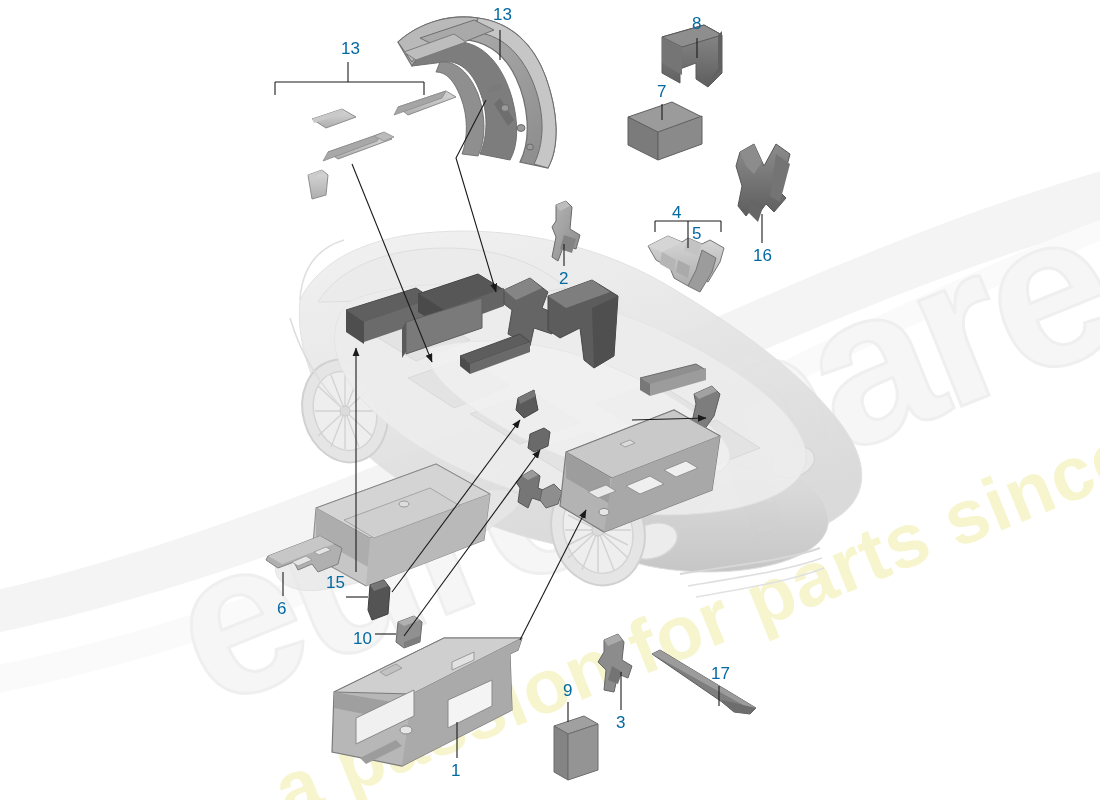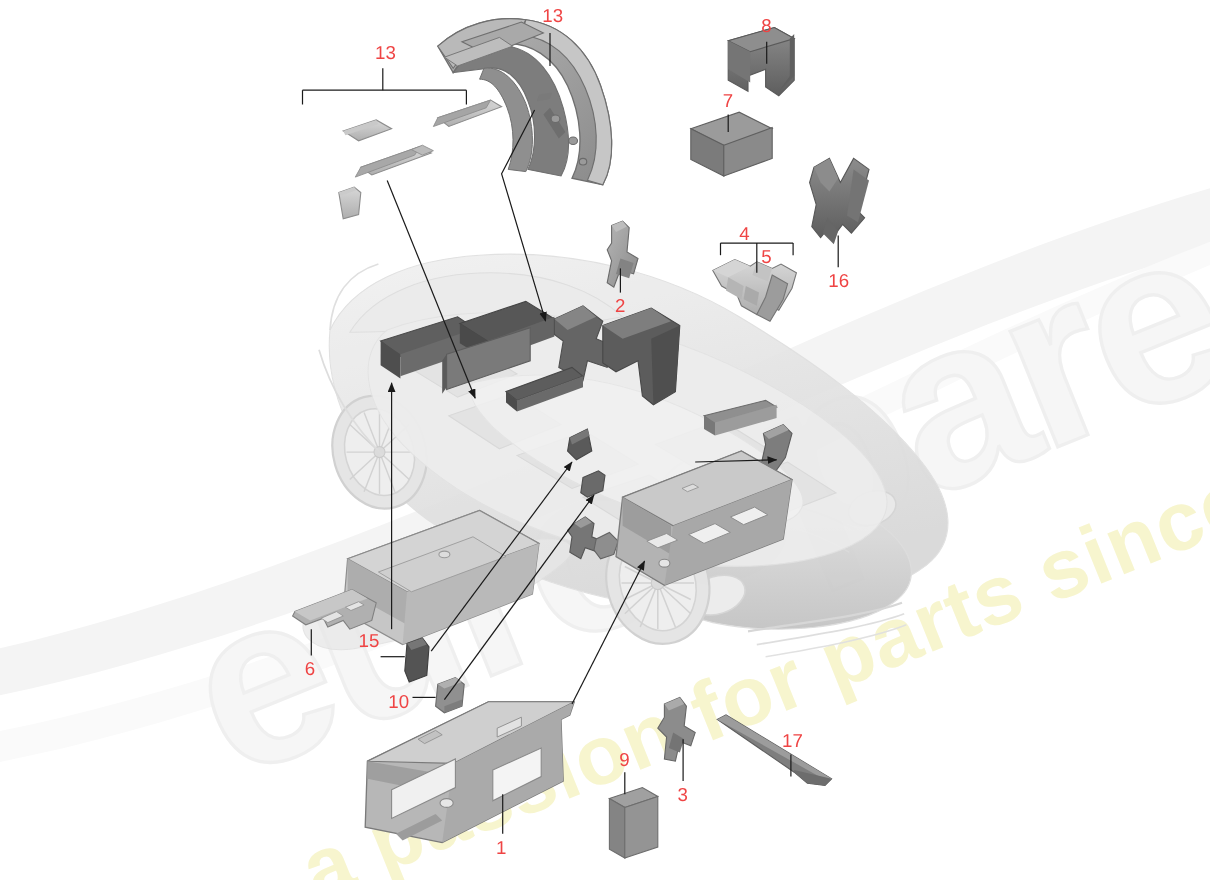--- a/index.html
+++ b/index.html
@@ -4,21 +4,21 @@
 <title>Parts Diagram</title>
 <style>
   html,body{margin:0;padding:0;background:#fff;}
   body{font-family:"Liberation Sans", sans-serif;}
   #stage{position:relative;width:1100px;height:800px;background:#ffffff;overflow:hidden;}
   #stage svg{position:absolute;left:0;top:0;}
   .callout{
     position:absolute;
     font-family:"Liberation Sans", sans-serif;
     font-size:17px;
-    color:#ef4444;
+    color:#0369a1;
     font-weight:400;
     letter-spacing:0px;
     line-height:1;
     user-select:none;
     white-space:nowrap;
   }
 </style>
 </head>
 <body>
 

